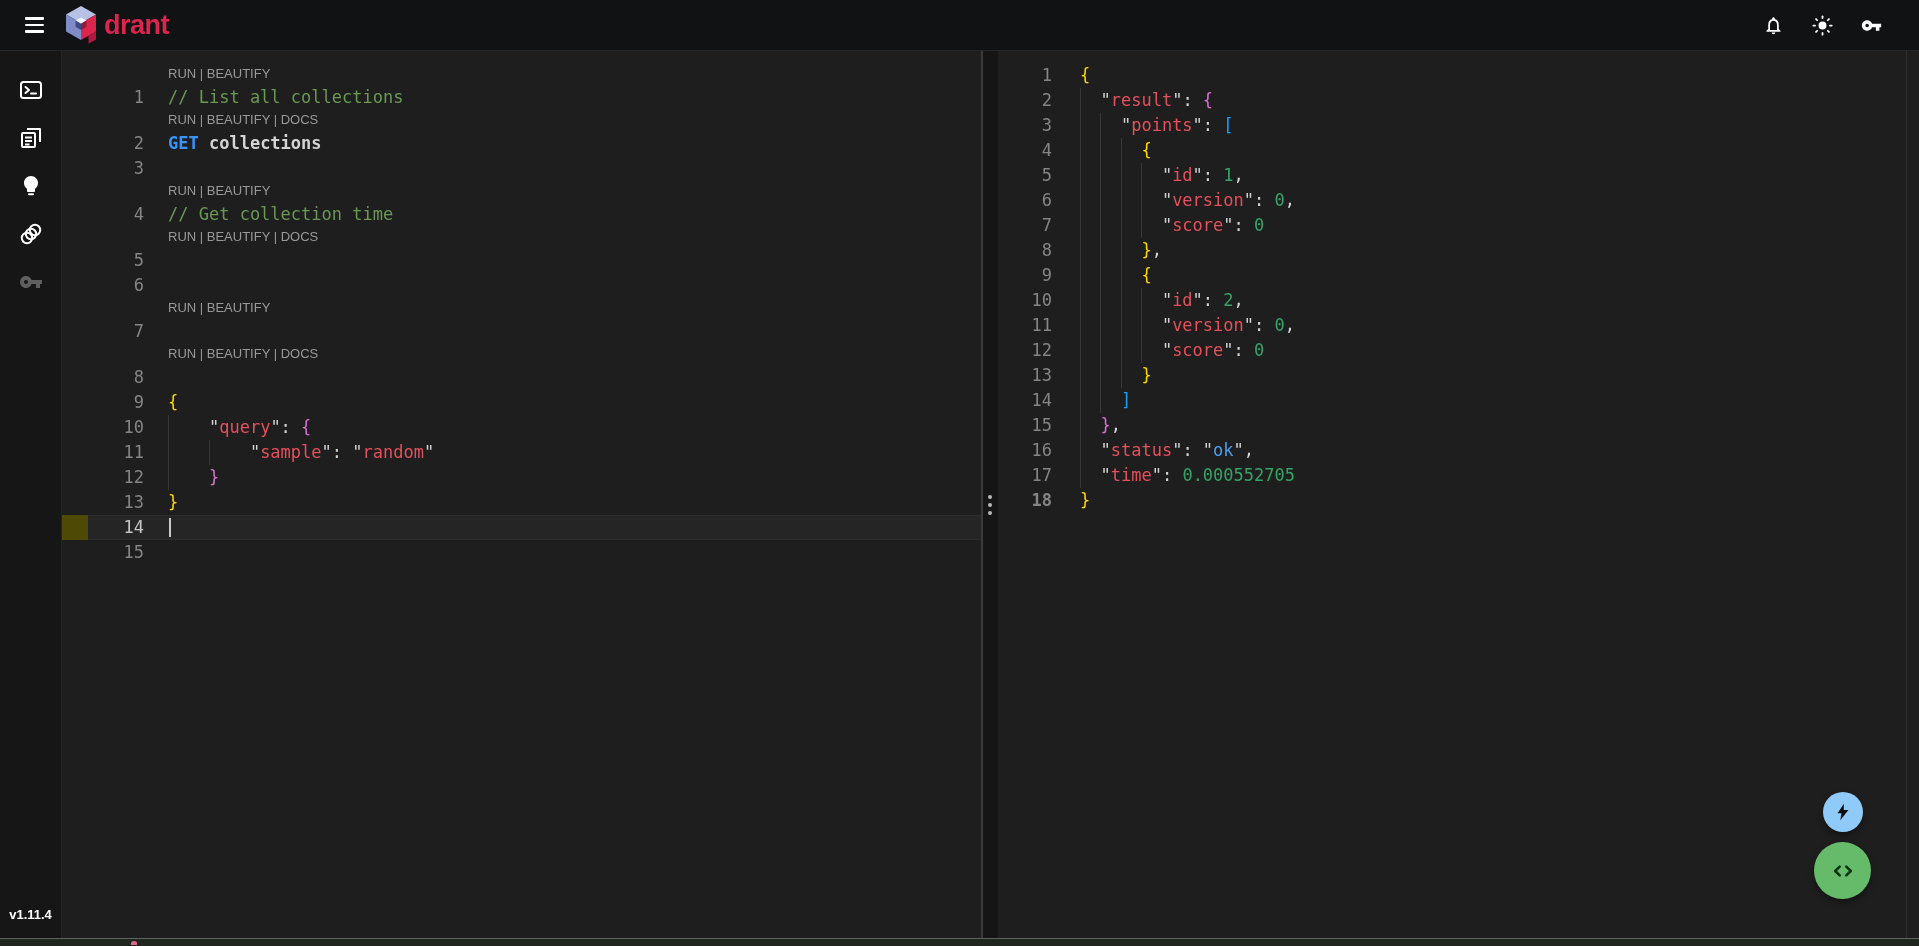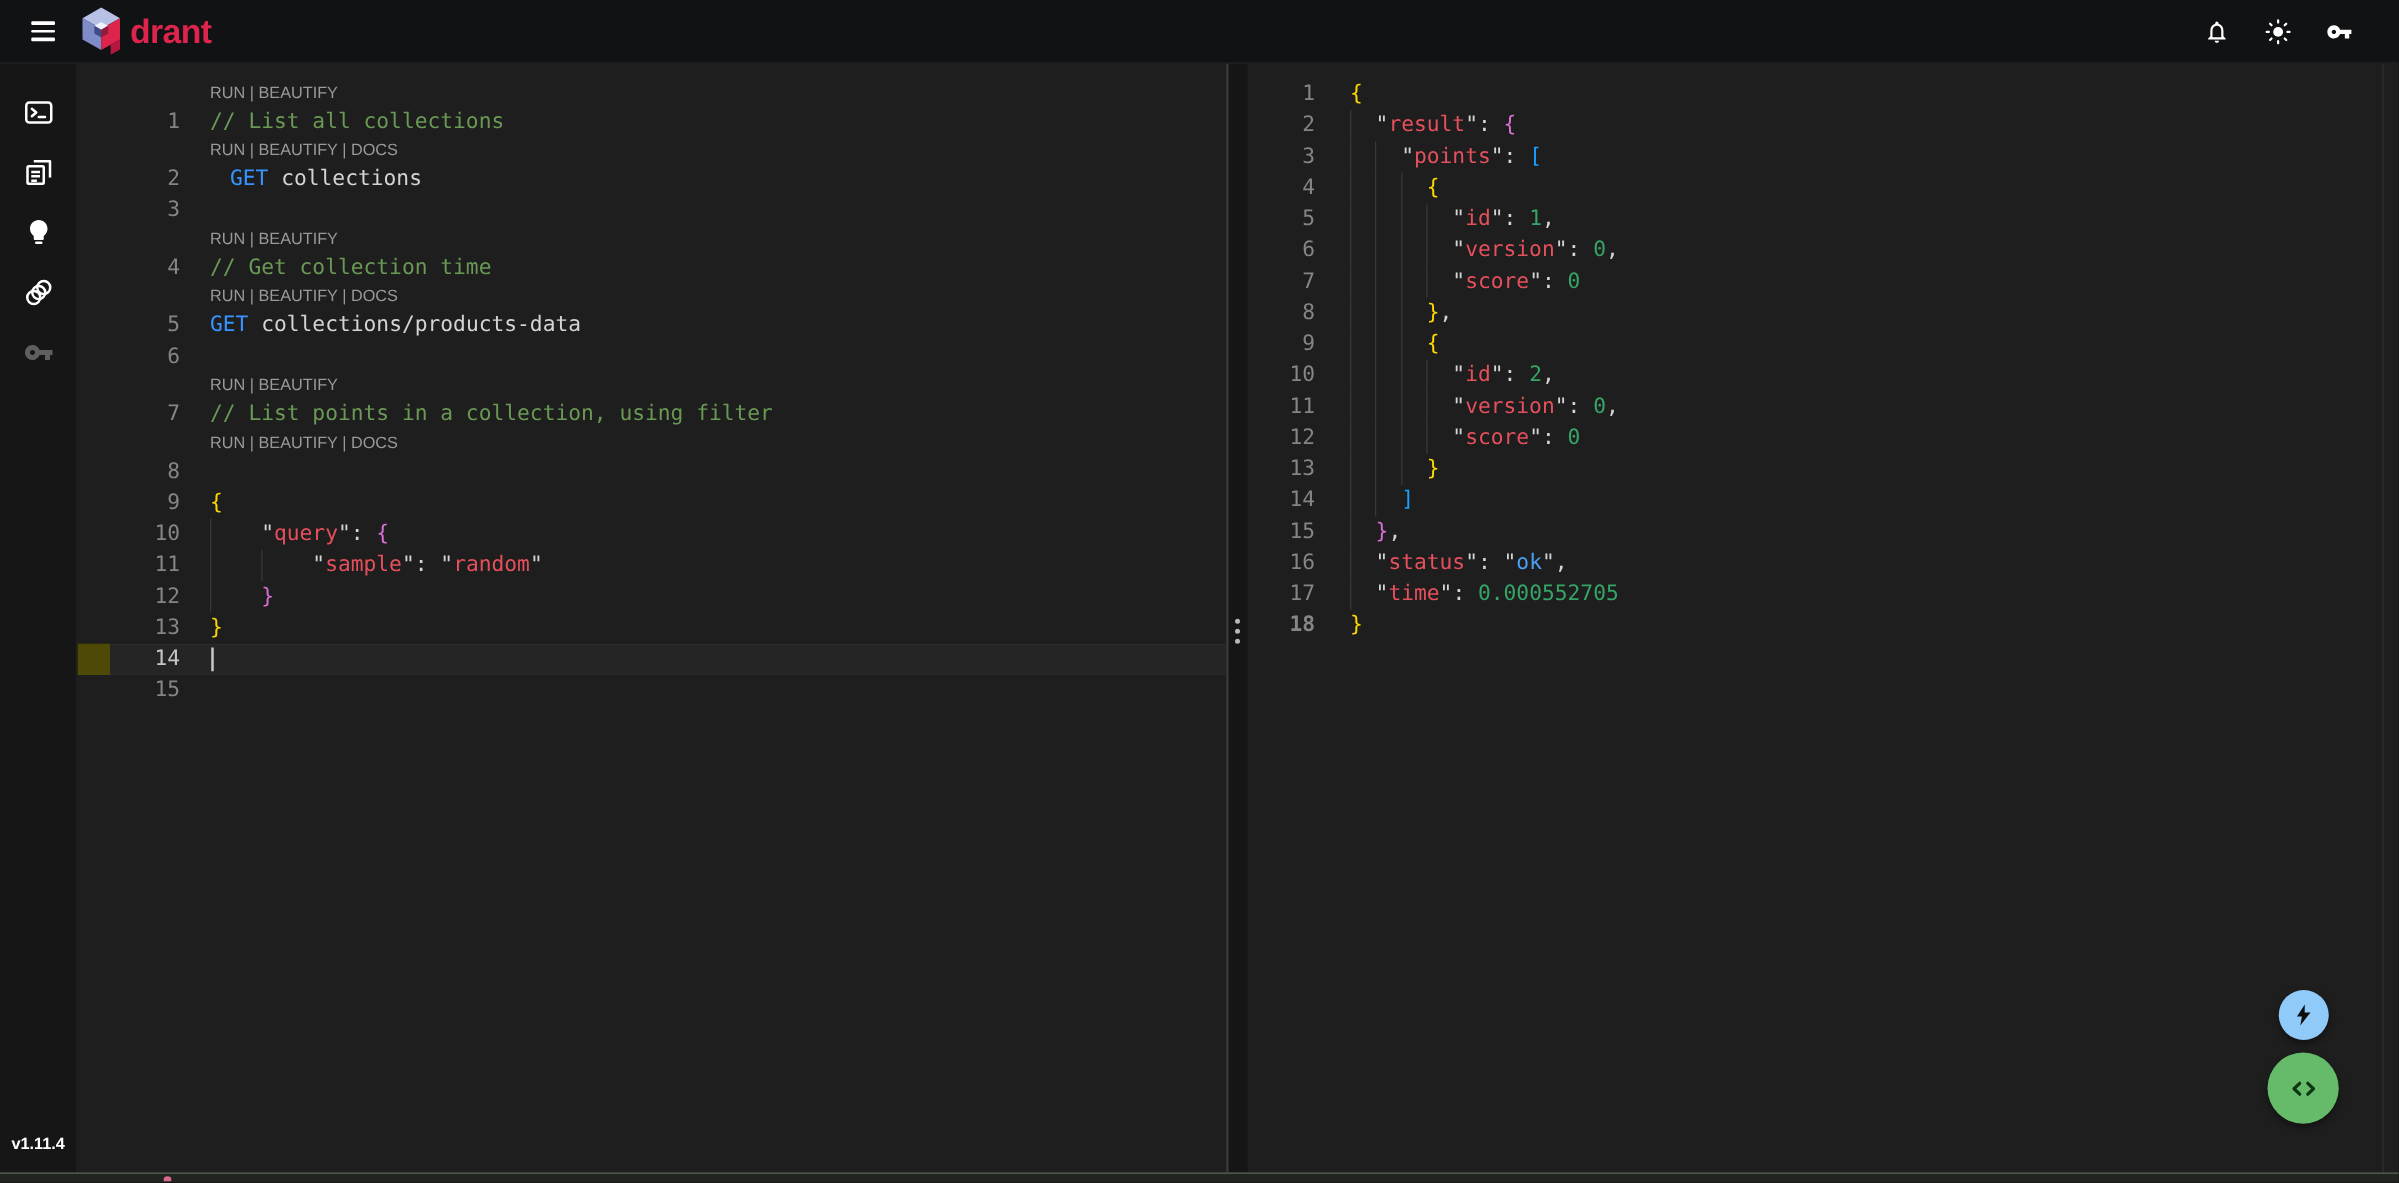--- a/index.html
+++ b/index.html
@@ -126,29 +126,29 @@
     <svg class="side-icon" viewBox="0 0 24 24">
       <path fill="#5f5f5f" d="M12.65 10C11.83 7.67 9.61 6 7 6c-3.31 0-6 2.69-6 6s2.69 6 6 6c2.61 0 4.83-1.67 5.65-4H17v4h4v-4h2v-4H12.65zM7 14c-1.1 0-2-.9-2-2s.9-2 2-2 2 .9 2 2-.9 2-2 2z"></path>
     </svg>
     <div class="version">v1.11.4</div>
   </div>
 
   <div class="panel-left" id="console-editor">
       <div class="lens-row" style="color: rgb(153, 153, 153);"><span style="display: inline-block; padding-left: 106px;"><span class="lens-link">RUN</span><span> | </span><span class="lens-link">BEAUTIFY</span></span></div>
       <div class="code-row"><div class="ln" style="left: 20px; width: 62px; color: rgb(133, 133, 133);">1</div><span class="ct" style="left: 106px;"><span style="color: rgb(106, 153, 85);">// List all collections</span></span></div>
       <div class="lens-row" style="color: rgb(153, 153, 153);"><span style="display: inline-block; padding-left: 106px;"><span class="lens-link">RUN</span><span> | </span><span class="lens-link">BEAUTIFY</span><span> | </span><span class="lens-link">DOCS</span></span></div>
-      <div class="code-row"><div class="ln" style="left: 20px; width: 62px; color: rgb(133, 133, 133);">2</div><span class="ct" style="left: 122px;"><span style="color: rgb(55, 148, 255);">GET</span><span style="color: rgb(212, 212, 212);"> collections</span></span></div>
+      <div class="code-row"><div class="ln" style="left: 20px; width: 62px; color: rgb(133, 133, 133);">2</div><span class="ct" style="left: 106px; font-weight: bold;"><span style="color: rgb(55, 148, 255);">GET</span><span style="color: rgb(212, 212, 212);"> collections</span></span></div>
       <div class="code-row"><div class="ln" style="left: 20px; width: 62px; color: rgb(133, 133, 133);">3</div><span class="ct" style="left: 106px;"></span></div>
       <div class="lens-row" style="color: rgb(153, 153, 153);"><span style="display: inline-block; padding-left: 106px;"><span class="lens-link">RUN</span><span> | </span><span class="lens-link">BEAUTIFY</span></span></div>
       <div class="code-row"><div class="ln" style="left: 20px; width: 62px; color: rgb(133, 133, 133);">4</div><span class="ct" style="left: 106px;"><span style="color: rgb(106, 153, 85);">// Get collection time</span></span></div>
       <div class="lens-row" style="color: rgb(153, 153, 153);"><span style="display: inline-block; padding-left: 106px;"><span class="lens-link">RUN</span><span> | </span><span class="lens-link">BEAUTIFY</span><span> | </span><span class="lens-link">DOCS</span></span></div>
-      <div class="code-row"><div class="ln" style="left: 20px; width: 62px; color: rgb(133, 133, 133);">5</div><span class="ct" style="left: 106px;"><span style="color: rgb(55, 148, 255);">GET</span><span style="color: rgb(212, 212, 212);"> collections/products-data</span></span></div>
+      <div class="code-row"><div class="ln" style="left: 20px; width: 62px; color: rgb(133, 133, 133);">5</div></div>
       <div class="code-row"><div class="ln" style="left: 20px; width: 62px; color: rgb(133, 133, 133);">6</div><span class="ct" style="left: 106px;"></span></div>
       <div class="lens-row" style="color: rgb(153, 153, 153);"><span style="display: inline-block; padding-left: 106px;"><span class="lens-link">RUN</span><span> | </span><span class="lens-link">BEAUTIFY</span></span></div>
-      <div class="code-row"><div class="ln" style="left: 20px; width: 62px; color: rgb(133, 133, 133);">7</div><span class="ct" style="left: 106px;"><span style="color: rgb(106, 153, 85);">// List points in a collection, using filter</span></span></div>
+      <div class="code-row"><div class="ln" style="left: 20px; width: 62px; color: rgb(133, 133, 133);">7</div></div>
       <div class="lens-row" style="color: rgb(153, 153, 153);"><span style="display: inline-block; padding-left: 106px;"><span class="lens-link">RUN</span><span> | </span><span class="lens-link">BEAUTIFY</span><span> | </span><span class="lens-link">DOCS</span></span></div>
       <div class="code-row"><div class="ln" style="left: 20px; width: 62px; color: rgb(133, 133, 133);">8</div></div>
       <div class="code-row"><div class="ln" style="left: 20px; width: 62px; color: rgb(133, 133, 133);">9</div><span class="ct" style="left: 106px;"><span style="color: rgb(255, 215, 0);">{</span></span></div>
       <div class="code-row"><div class="guide" style="left: 106px;"></div><div class="ln" style="left: 20px; width: 62px; color: rgb(133, 133, 133);">10</div><span class="ct" style="left: 106px;"><span style="color: rgb(212, 212, 212);">    "</span><span style="color: rgb(229, 80, 92);">query</span><span style="color: rgb(212, 212, 212);">": </span><span style="color: rgb(218, 112, 214);">{</span></span></div>
       <div class="code-row"><div class="guide" style="left: 106px;"></div><div class="guide" style="left: 146.8px;"></div><div class="ln" style="left: 20px; width: 62px; color: rgb(133, 133, 133);">11</div><span class="ct" style="left: 106px;"><span style="color: rgb(212, 212, 212);">        "</span><span style="color: rgb(229, 80, 92);">sample</span><span style="color: rgb(212, 212, 212);">": "</span><span style="color: rgb(229, 80, 92);">random</span><span style="color: rgb(212, 212, 212);">"</span></span></div>
       <div class="code-row"><div class="guide" style="left: 106px;"></div><div class="ln" style="left: 20px; width: 62px; color: rgb(133, 133, 133);">12</div><span class="ct" style="left: 106px;"><span style="color: rgb(212, 212, 212);">    </span><span style="color: rgb(218, 112, 214);">}</span></span></div>
       <div class="code-row"><div class="ln" style="left: 20px; width: 62px; color: rgb(133, 133, 133);">13</div><span class="ct" style="left: 106px;"><span style="color: rgb(255, 215, 0);">}</span></span></div>
       <div class="code-row cur-row"><div class="gmark" style="background: rgb(78, 74, 6);"></div><div class="ln" style="left: 20px; width: 62px; color: rgb(198, 198, 198);">14</div><span class="ct" style="left: 106px;"></span><div class="cursor" style="left: 107px;"></div></div>
       <div class="code-row"><div class="ln" style="left: 20px; width: 62px; color: rgb(133, 133, 133);">15</div><span class="ct" style="left: 106px;"></span></div>
     </div>

